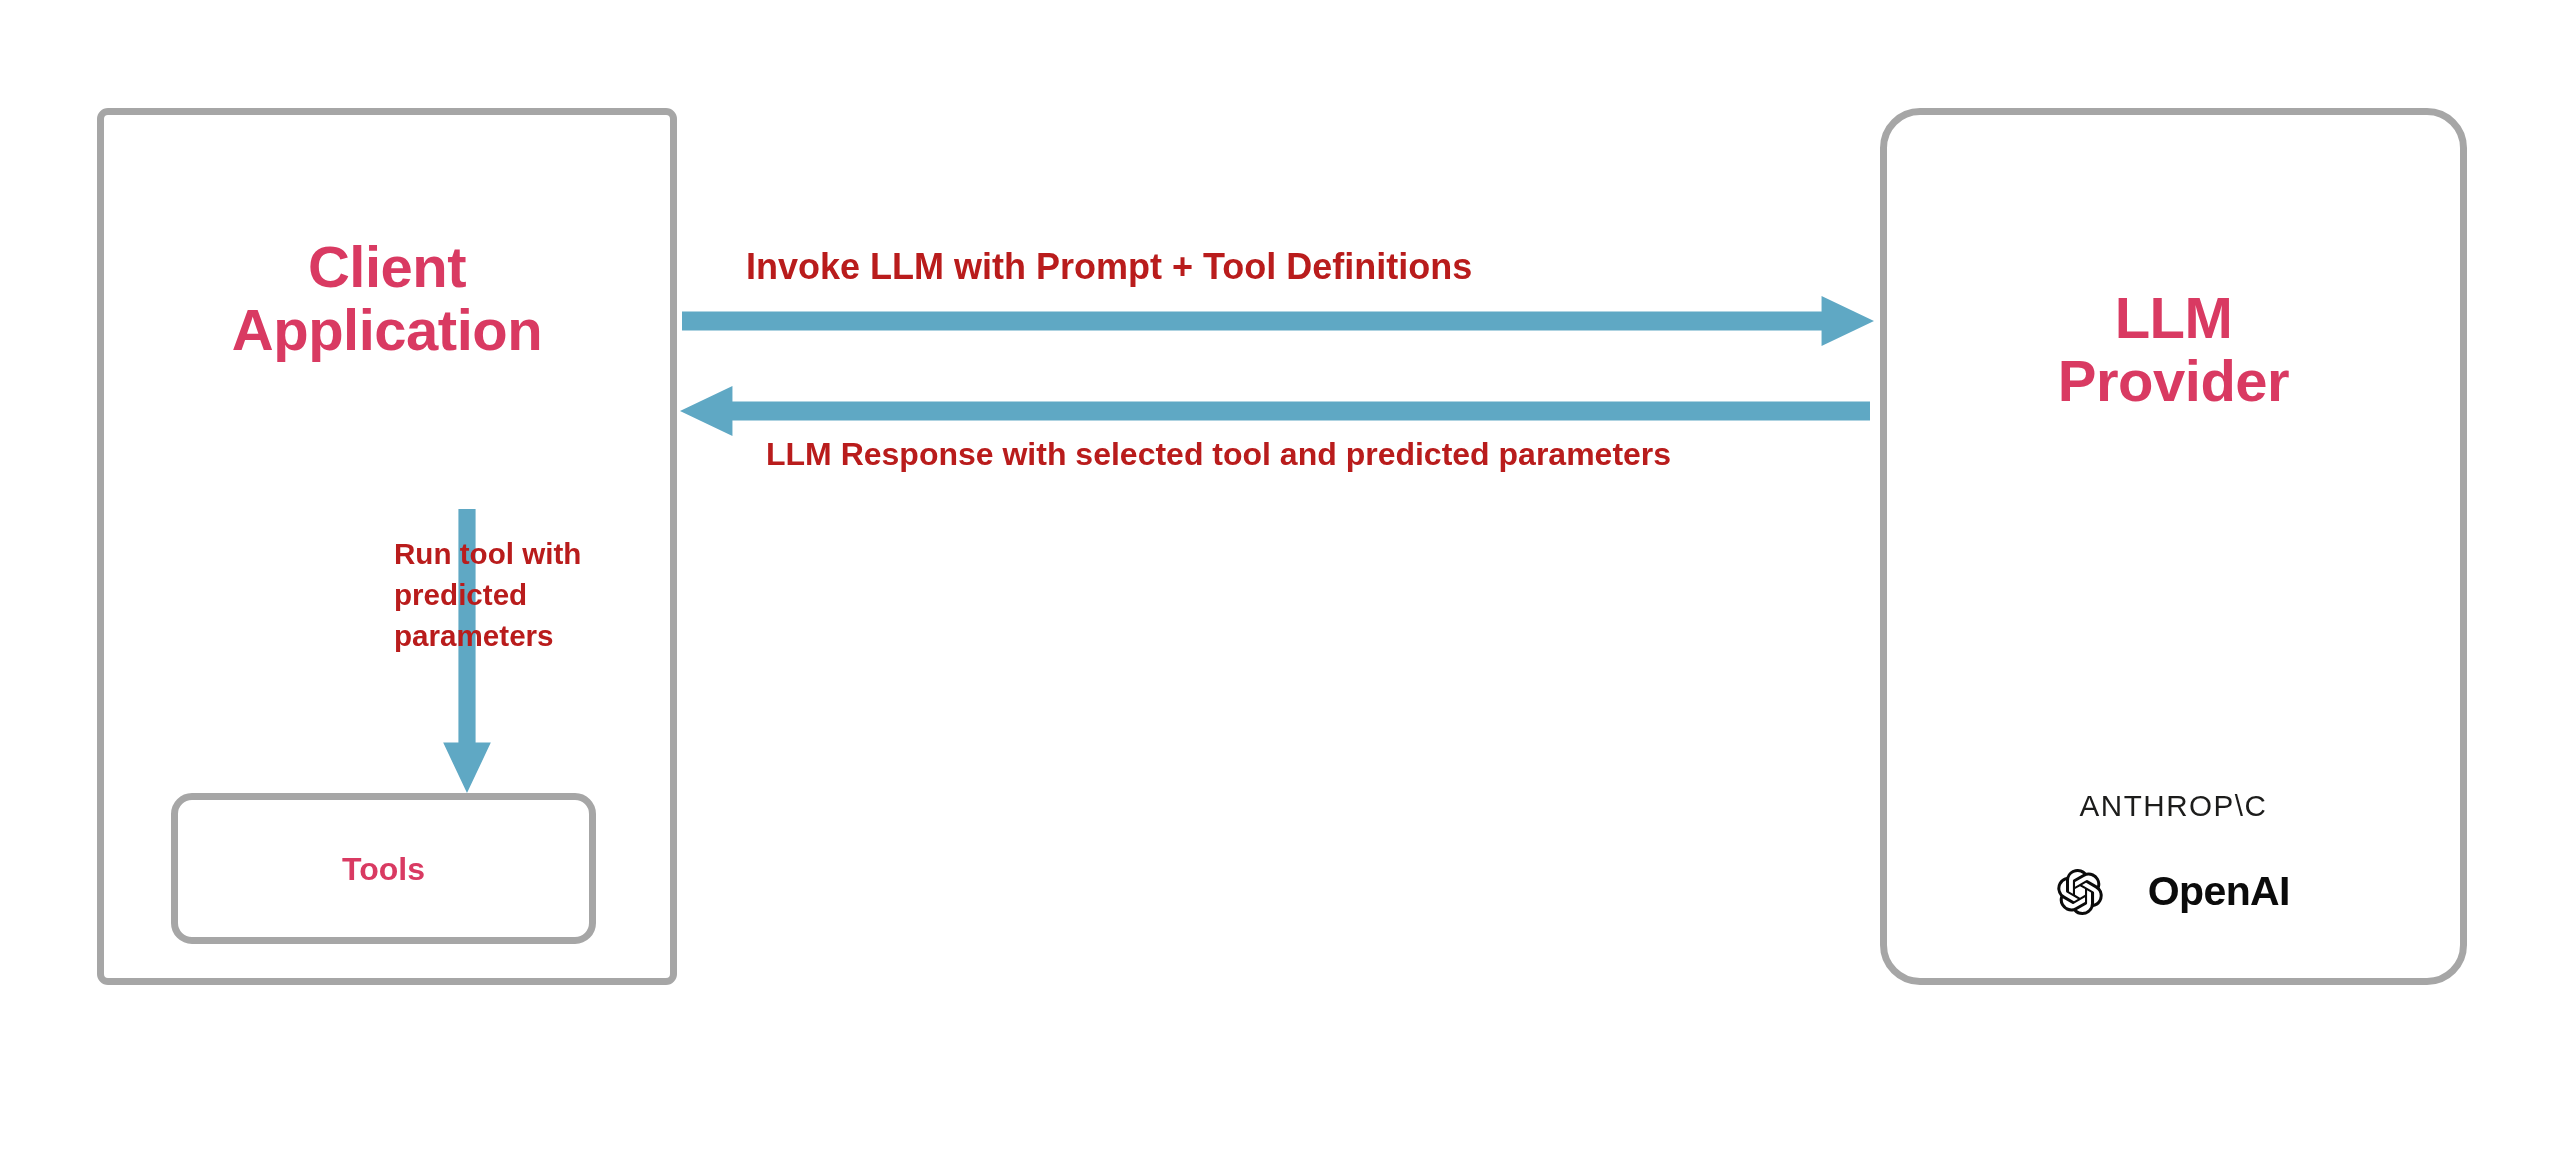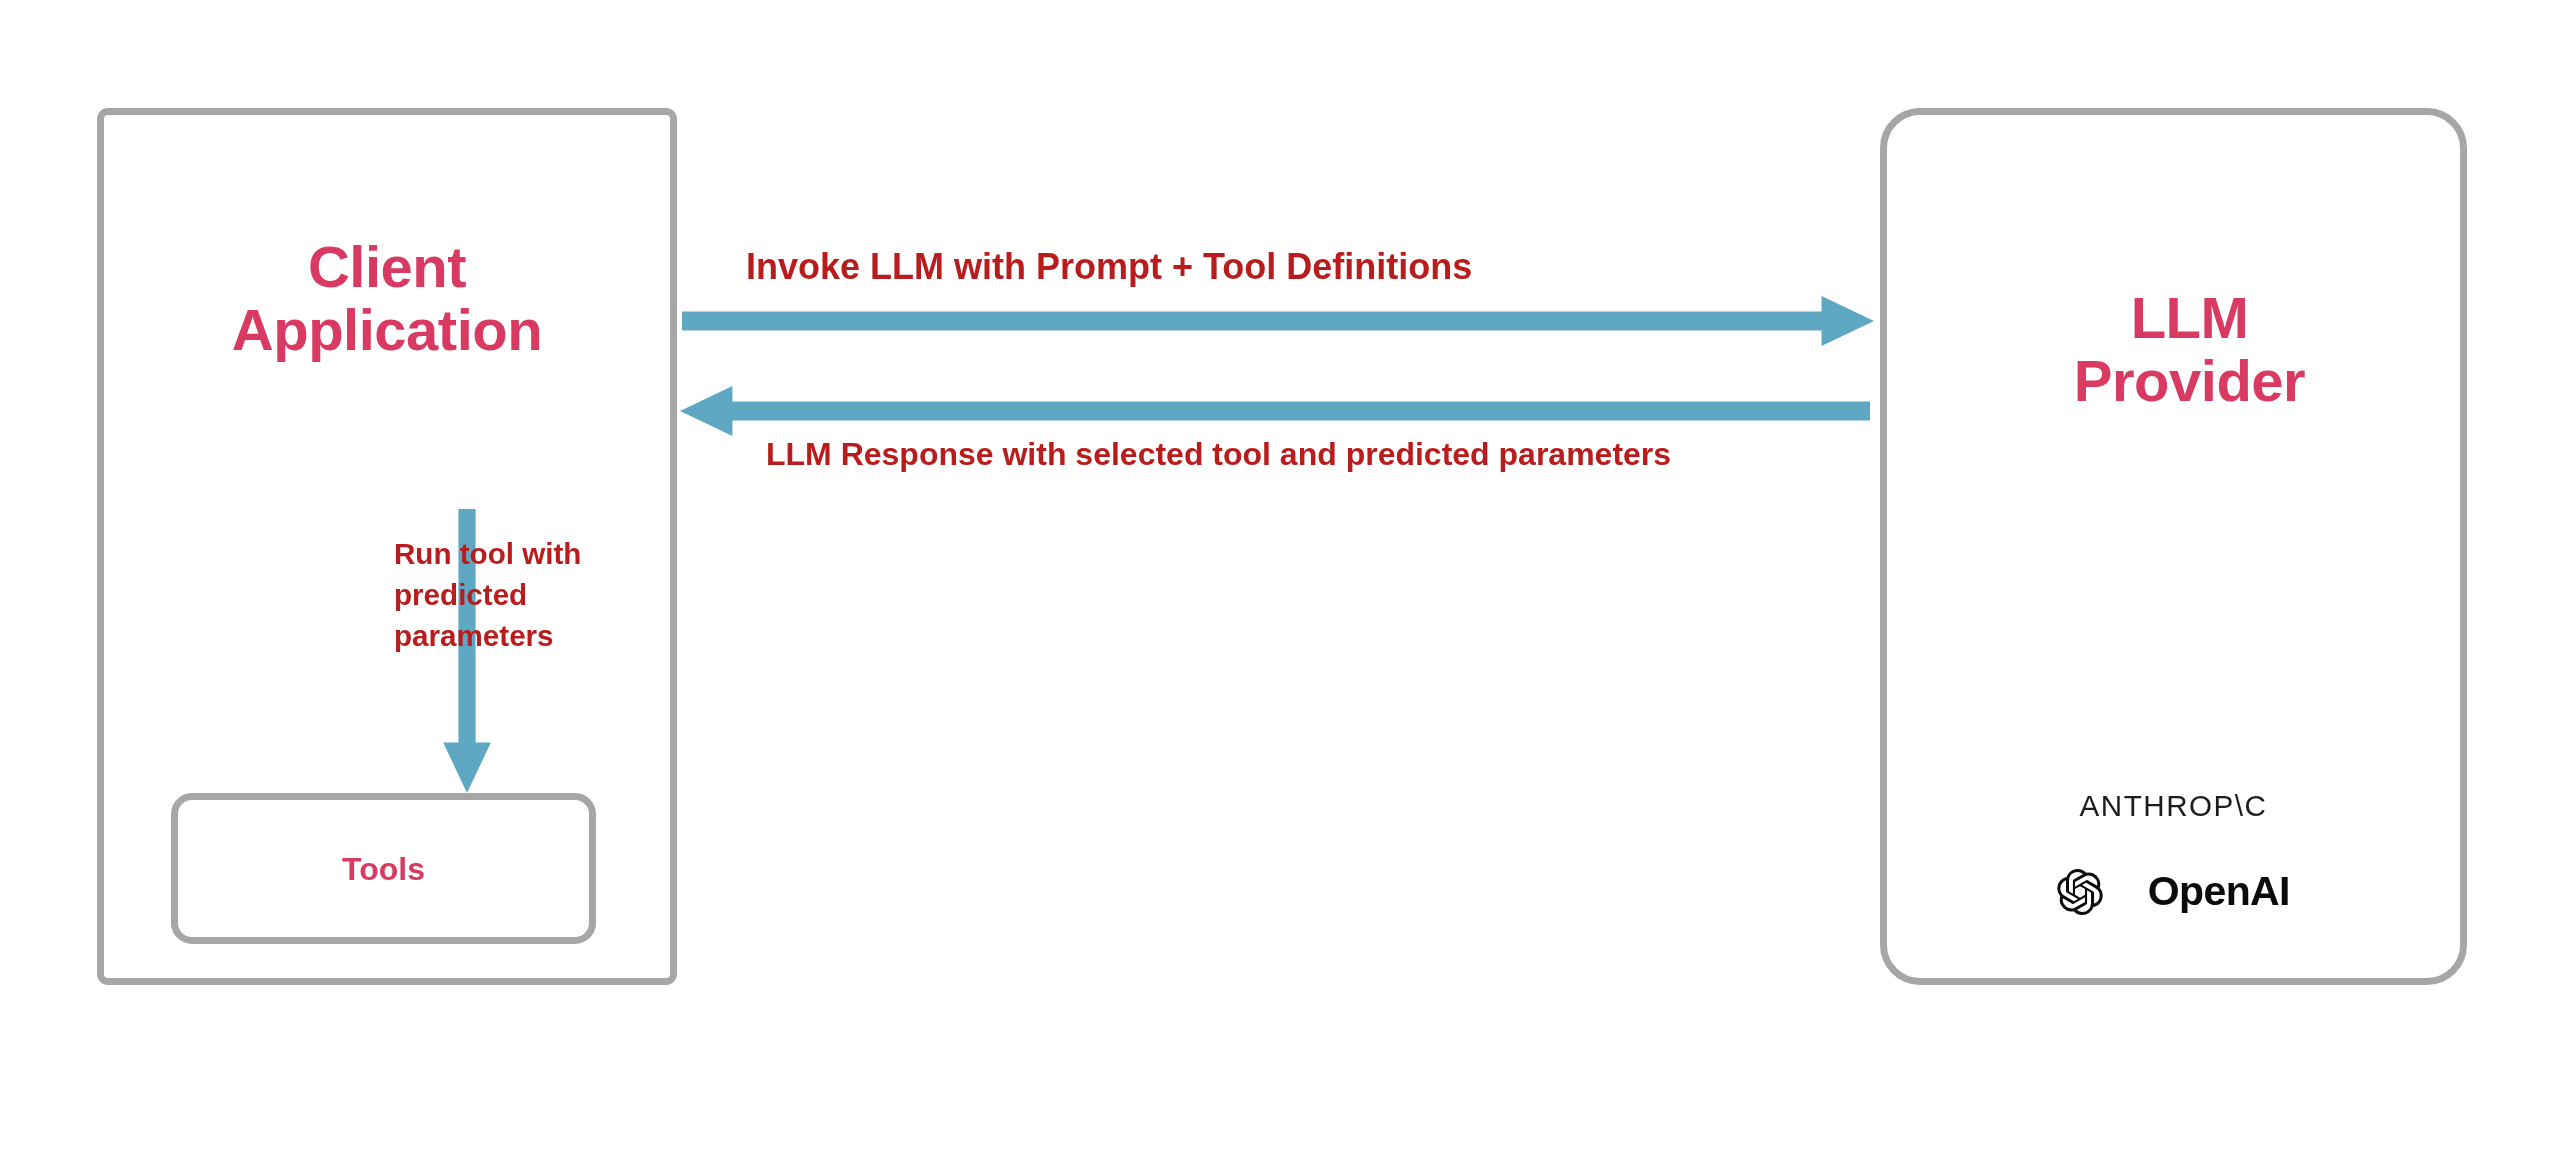--- a/index.html
+++ b/index.html
@@ -62,21 +62,20 @@
     letter-spacing: -0.5px;
     white-space: pre-line;
   }
   #client-title {
     top: 121px;
     font-size: 58px;
   }
   #provider-title {
     top: 172px;
     font-size: 58px;
-    padding-left: 16px;
   }
 
   .tools-label {
     position: absolute;
     left: 0;
     top: 50%;
     transform: translateY(-50%);
     width: 100%;
     text-align: center;
     color: #d93a62;

